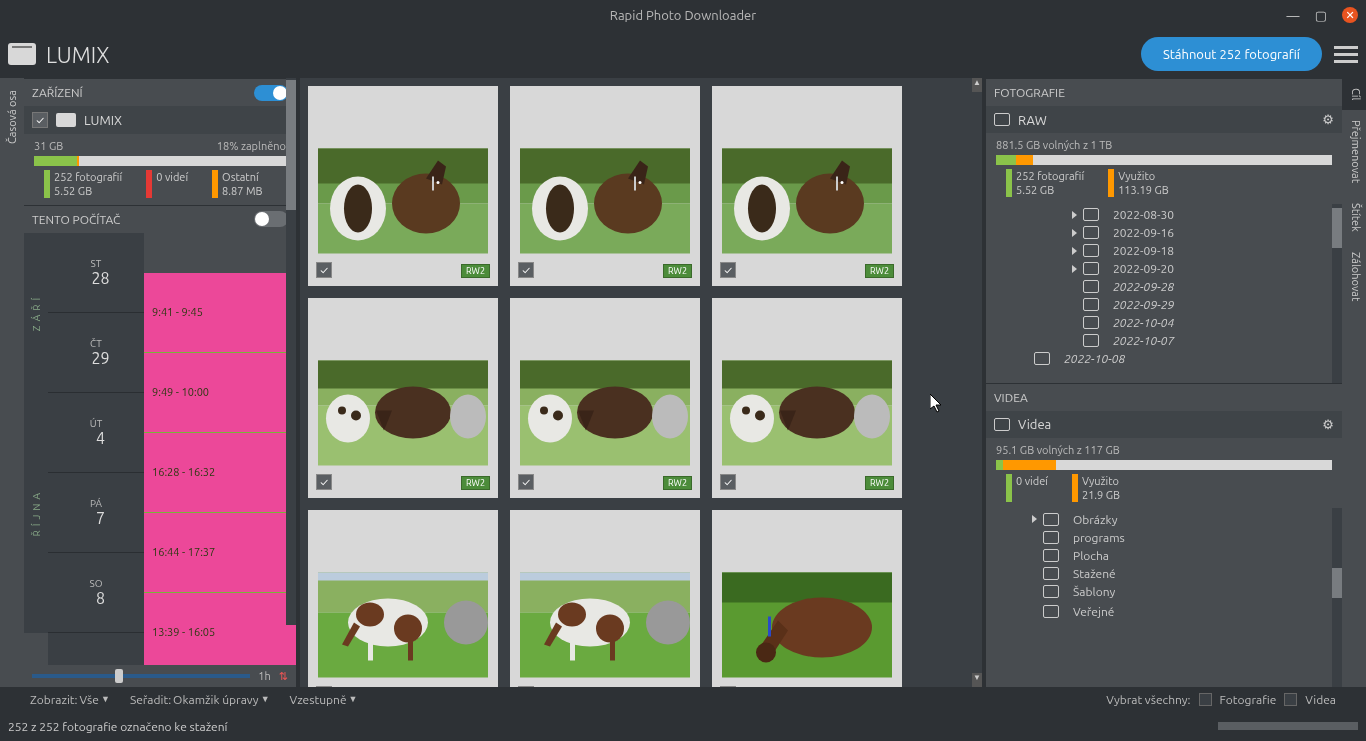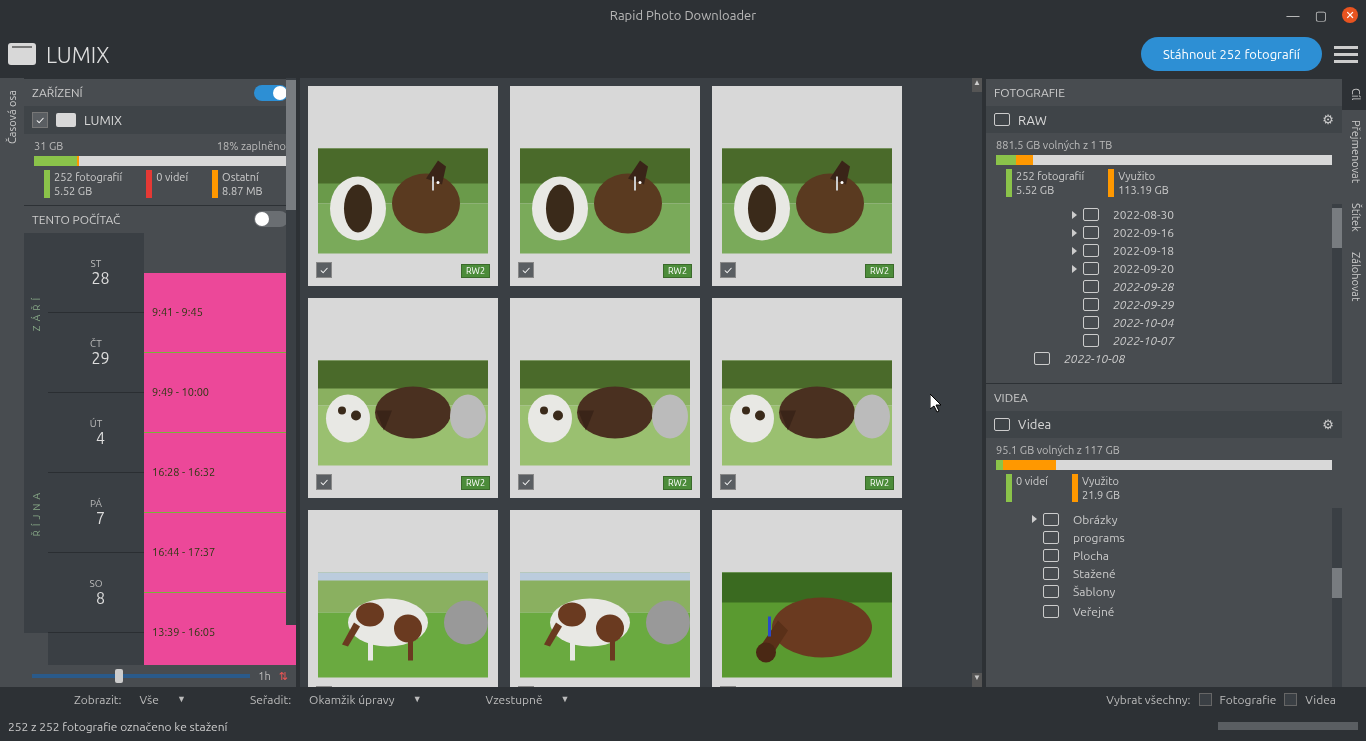--- a/index.html
+++ b/index.html
@@ -68,21 +68,21 @@
 .dest-row { display: flex; align-items: center; padding: 6px 8px; background: #3f4448; }
 .folder-icon { width: 16px; height: 13px; border: 1px solid #ccc; margin-right: 8px; border-radius: 2px; position: relative; }
 .gear { margin-left: auto; color: #ccc; cursor: pointer; }
 .tree { flex: 1; overflow: auto; position: relative; font-size: 12px; padding: 2px 0; }
 .tree-row { display: flex; align-items: center; height: 18px; padding-left: 60px; color: #ccc; gap: 6px; }
 .tree-row.italic { font-style: italic; }
 .tri { width: 0; height: 0; border-top: 4px solid transparent; border-bottom: 4px solid transparent; border-left: 5px solid #ccc; }
 .tree-scroll { position: absolute; right: 0; top: 0; bottom: 0; width: 10px; background: #3a3f44; }
 .tree-scroll-thumb { background: #787c80; width: 100%; height: 40px; }
 .filterbar { height: 24px; background: #2d3135; display: flex; align-items: center; padding: 0 30px; font-size: 12px; color: #bbb; gap: 20px; }
-.fb-group { display: flex; align-items: center; gap: 18px; margin-left: 44px; }
+.fb-group { display: flex; align-items: center; gap: 2px; }
 .fb-group .chev { font-size: 9px; }
 .fb-right { margin-left: auto; display: flex; align-items: center; gap: 8px; }
 .fb-chk { width: 13px; height: 13px; border: 1px solid #666; background: #3a3f44; }
 .statusbar { height: 30px; background: #2d3135; display: flex; align-items: center; padding: 0 8px; font-size: 12px; color: #ccc; }
 .statusbar .progress { width: 140px; height: 8px; background: #5a5e62; margin-left: auto; }
 .cursor { position: absolute; left: 930px; top: 394px; width: 14px; height: 20px; pointer-events: none; }
 </style>
 </head>
 <body>
 

